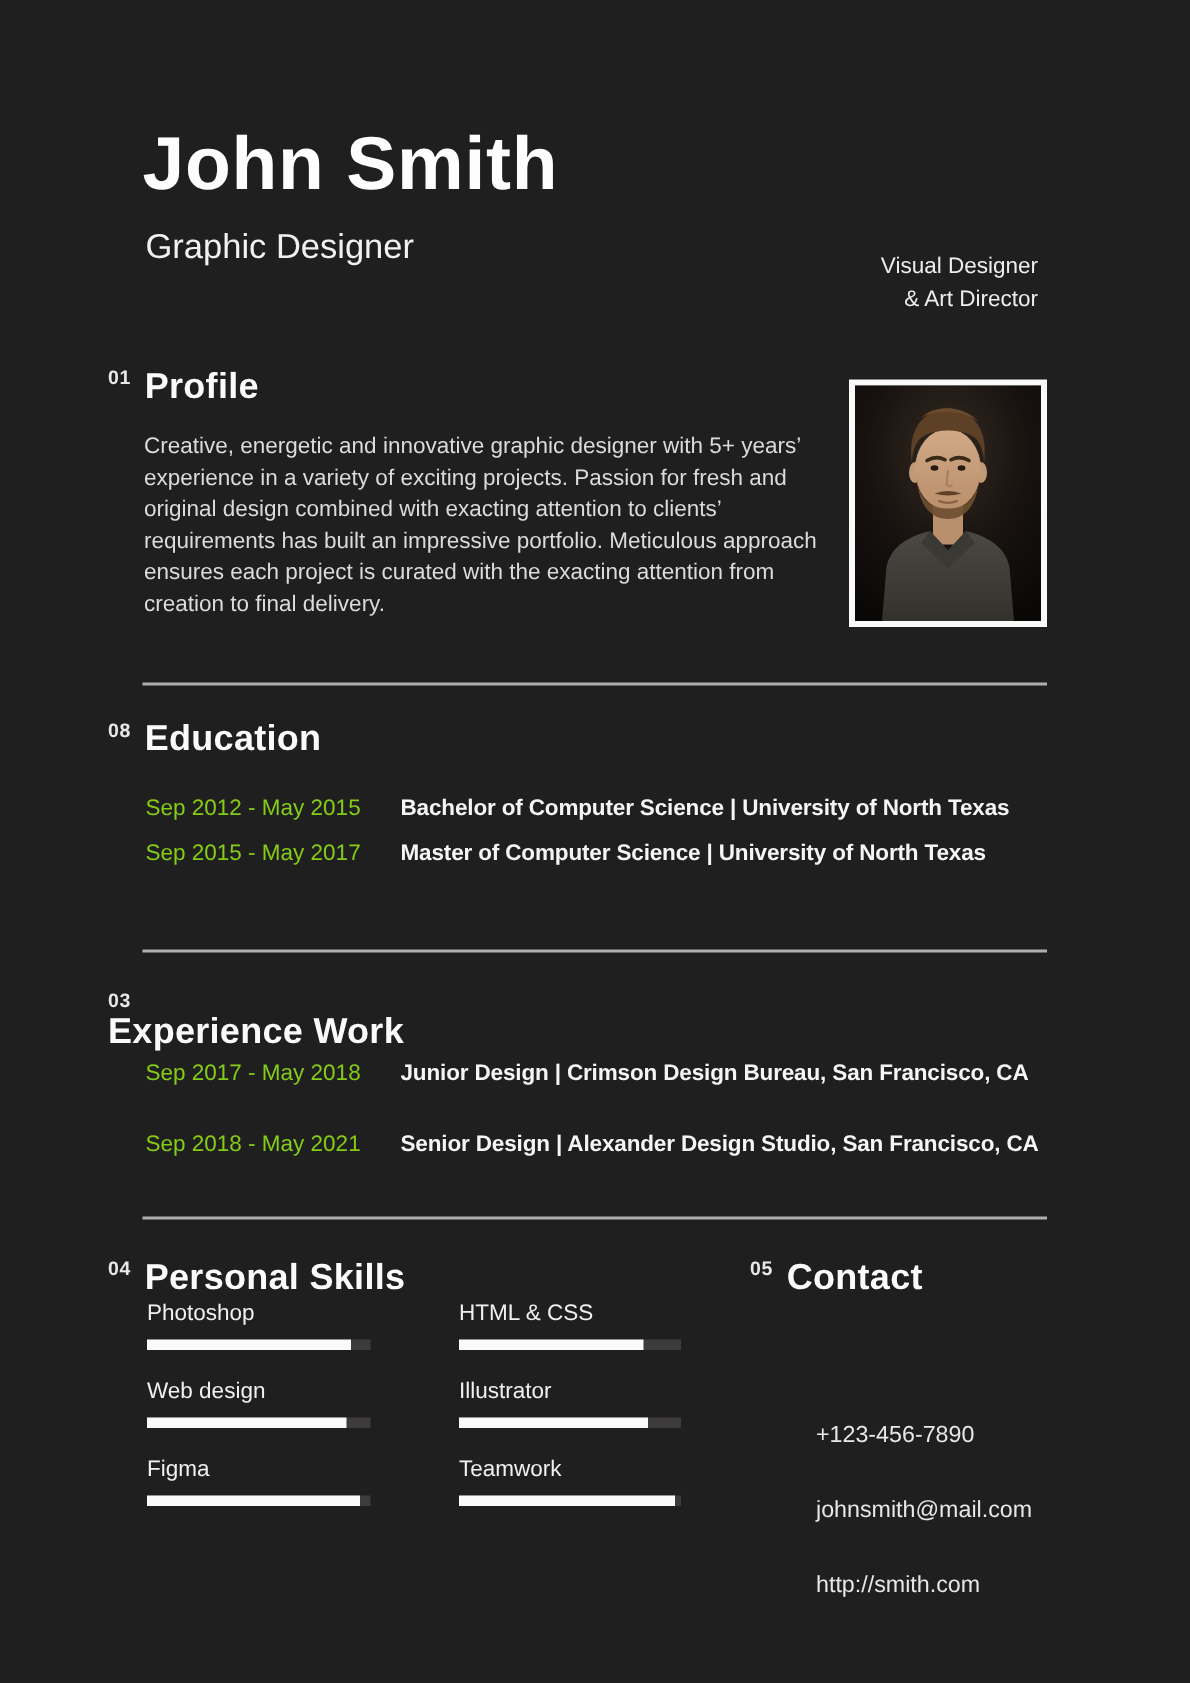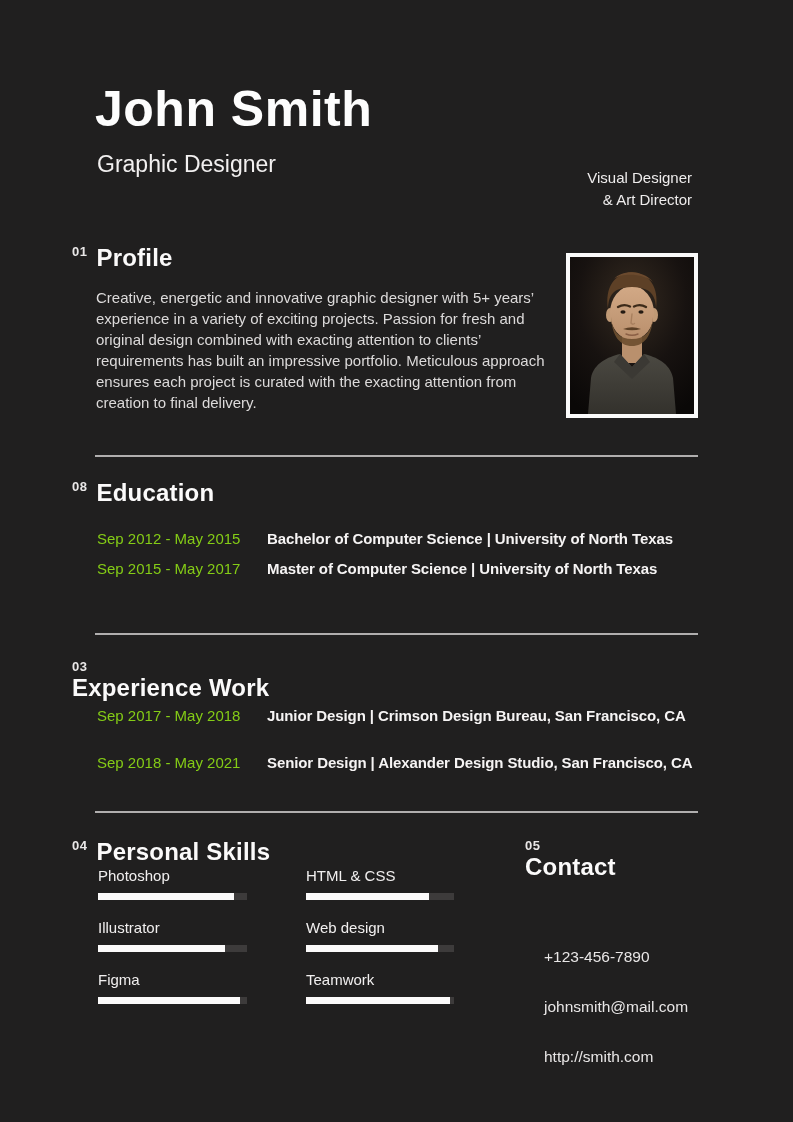--- a/index.html
+++ b/index.html
@@ -166,46 +166,46 @@
         <div class="bar-fill" style="width: 91%;"></div>
       </div>
   </div>
   <div class="skill">
     <div class="skill-label">HTML &amp; CSS</div>
     <div class="bar">
         <div class="bar-fill" style="width: 83%;"></div>
       </div>
   </div>
   <div class="skill">
+    <div class="skill-label">Web design</div>
+    <div class="bar">
+        <div class="bar-fill" style="width: 89%;"></div>
+      </div>
+  </div>
+  <div class="skill">
     <div class="skill-label">Illustrator</div>
     <div class="bar">
         <div class="bar-fill" style="width: 85%;"></div>
       </div>
   </div>
   <div class="skill">
-    <div class="skill-label">Web design</div>
-    <div class="bar">
-        <div class="bar-fill" style="width: 89%;"></div>
-      </div>
-  </div>
-  <div class="skill">
     <div class="skill-label">Figma</div>
     <div class="bar">
         <div class="bar-fill" style="width: 95%;"></div>
       </div>
   </div>
   <div class="skill">
     <div class="skill-label">Teamwork</div>
     <div class="bar">
         <div class="bar-fill" style="width: 97%;"></div>
       </div>
   </div>
 </div>
 
-<div class="abs sec-head" style="left:525px;top:838px;flex-direction:column;">
+<div class="abs sec-head" style="left:500px;top:838px;">
   <span class="sec-num">05</span>
   <h2>Contact</h2>
 </div>
 <div class="abs contact-list">
   <div class="contact-item">+123-456-7890</div>
   <div class="contact-item">johnsmith@mail.com</div>
   <div class="contact-item">http://smith.com</div>
 </div>
 
 </body></html>

